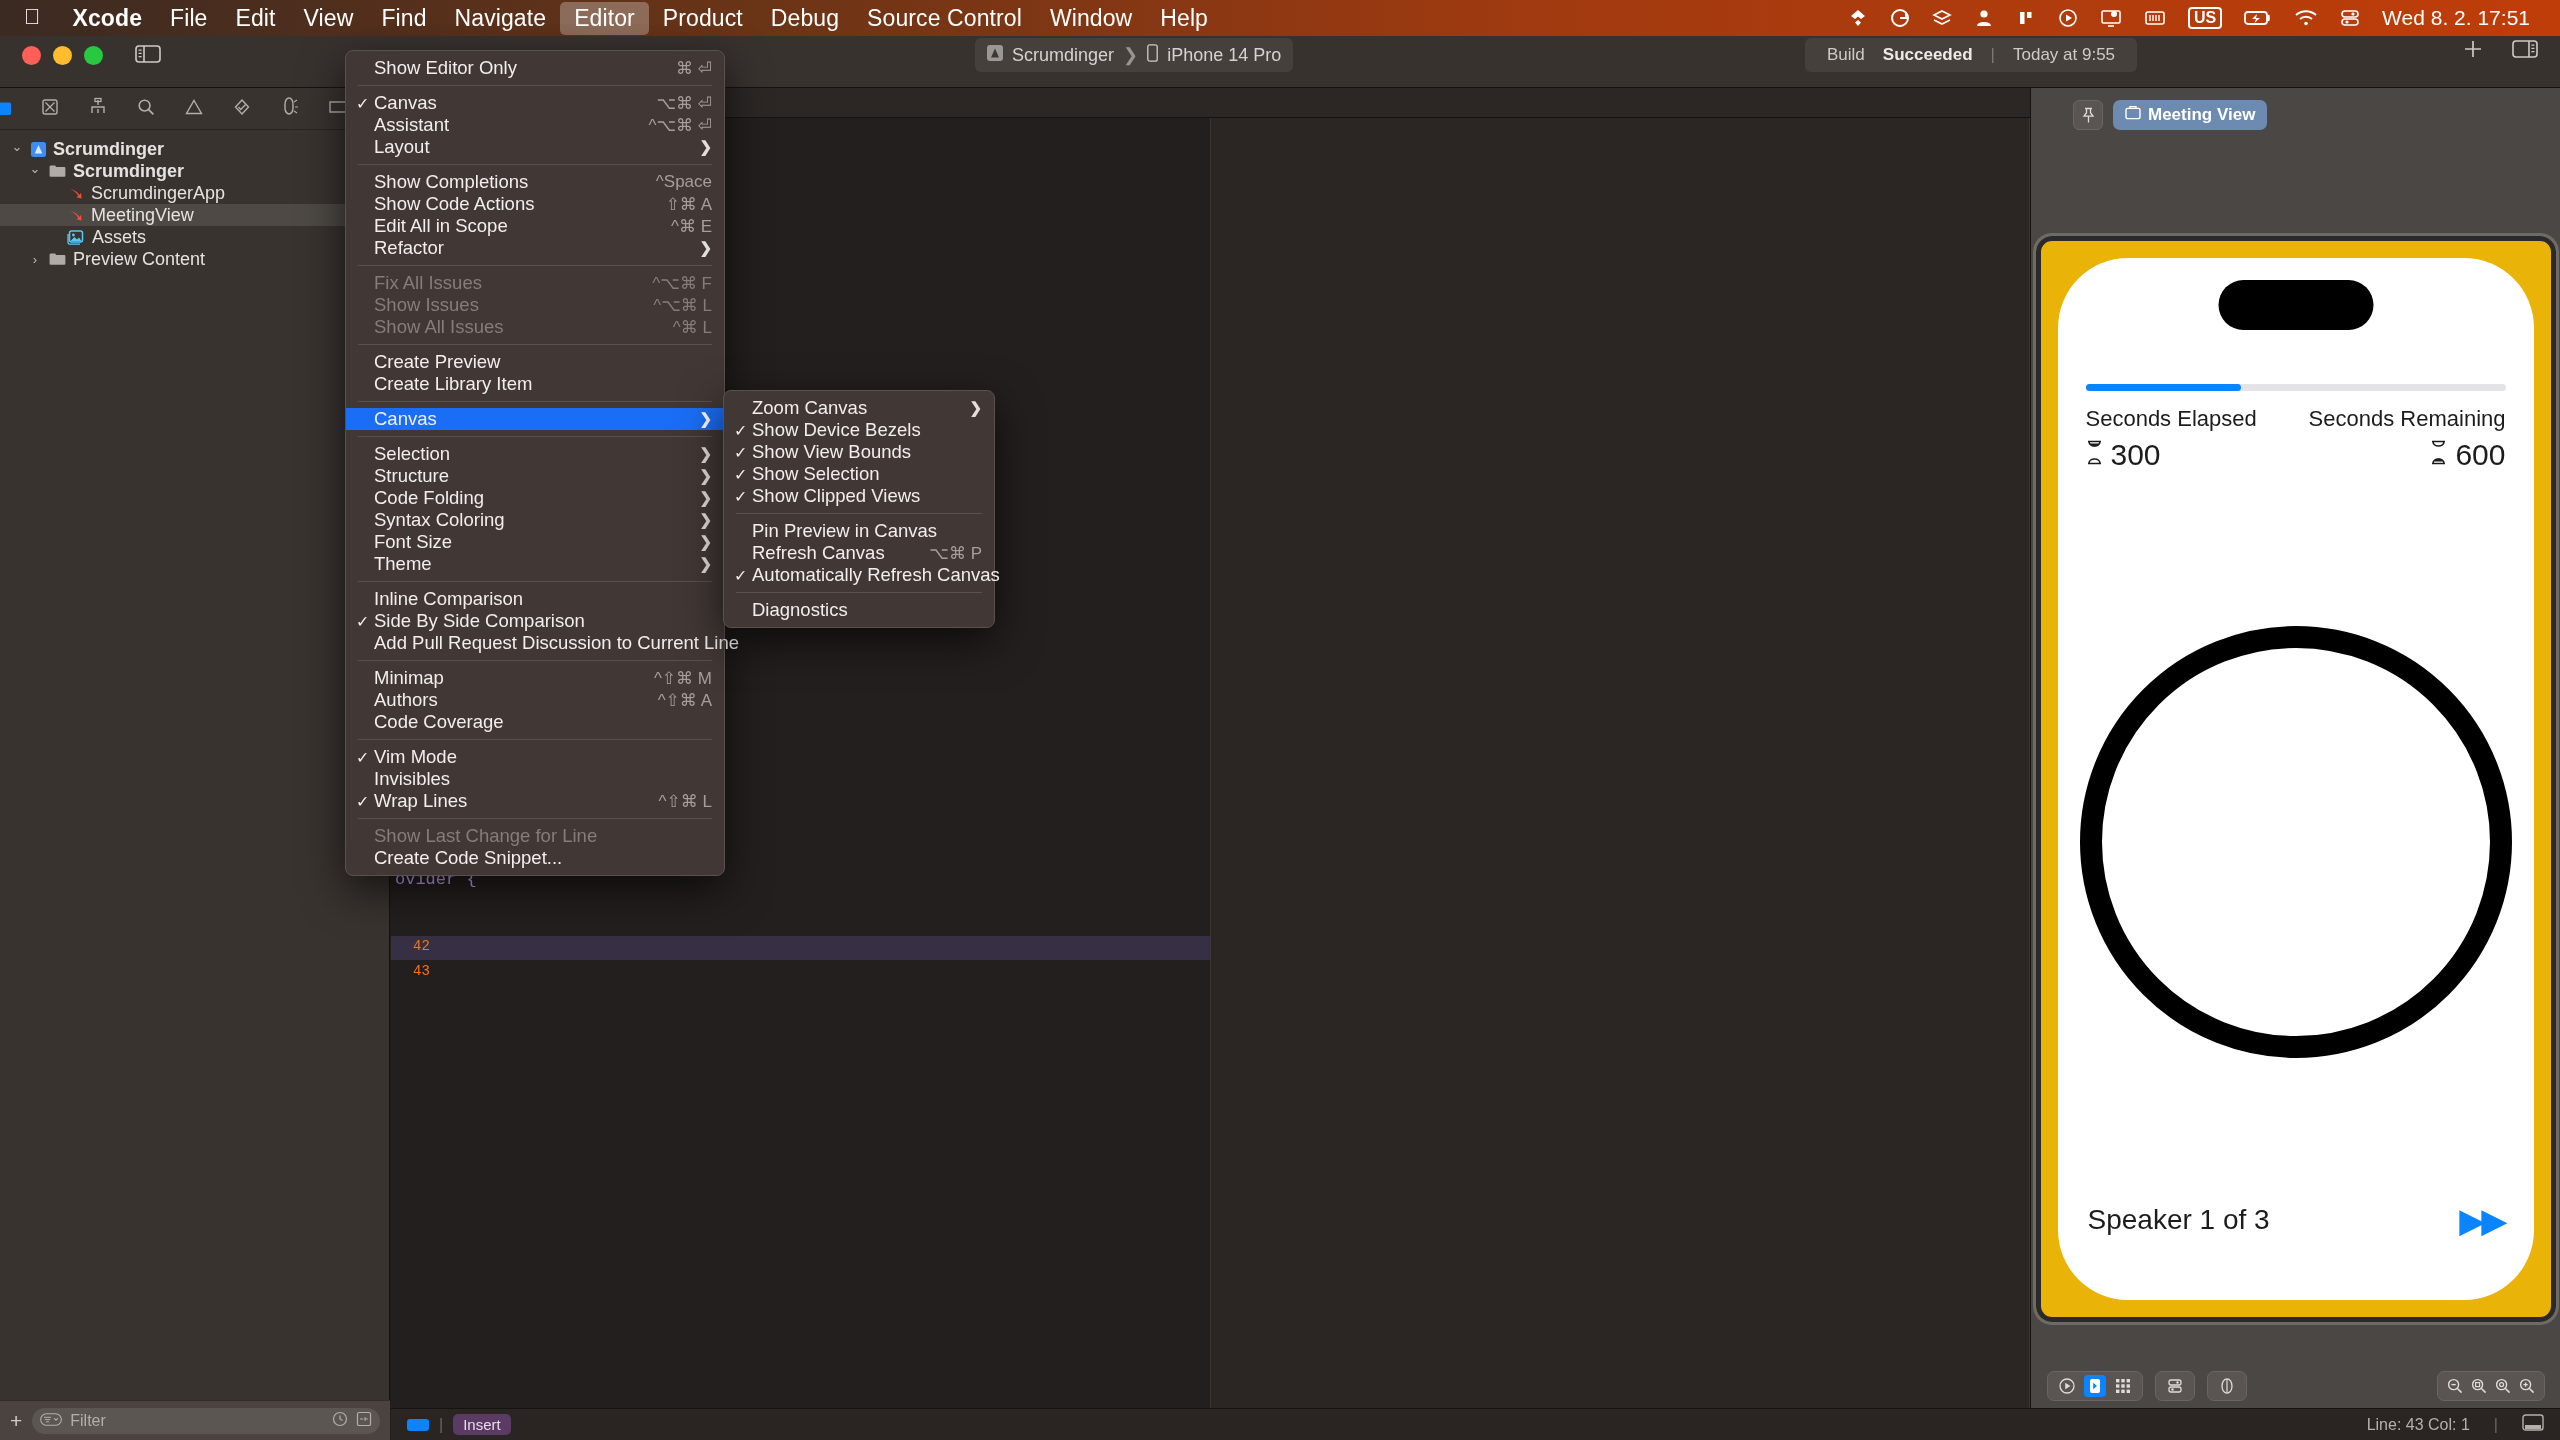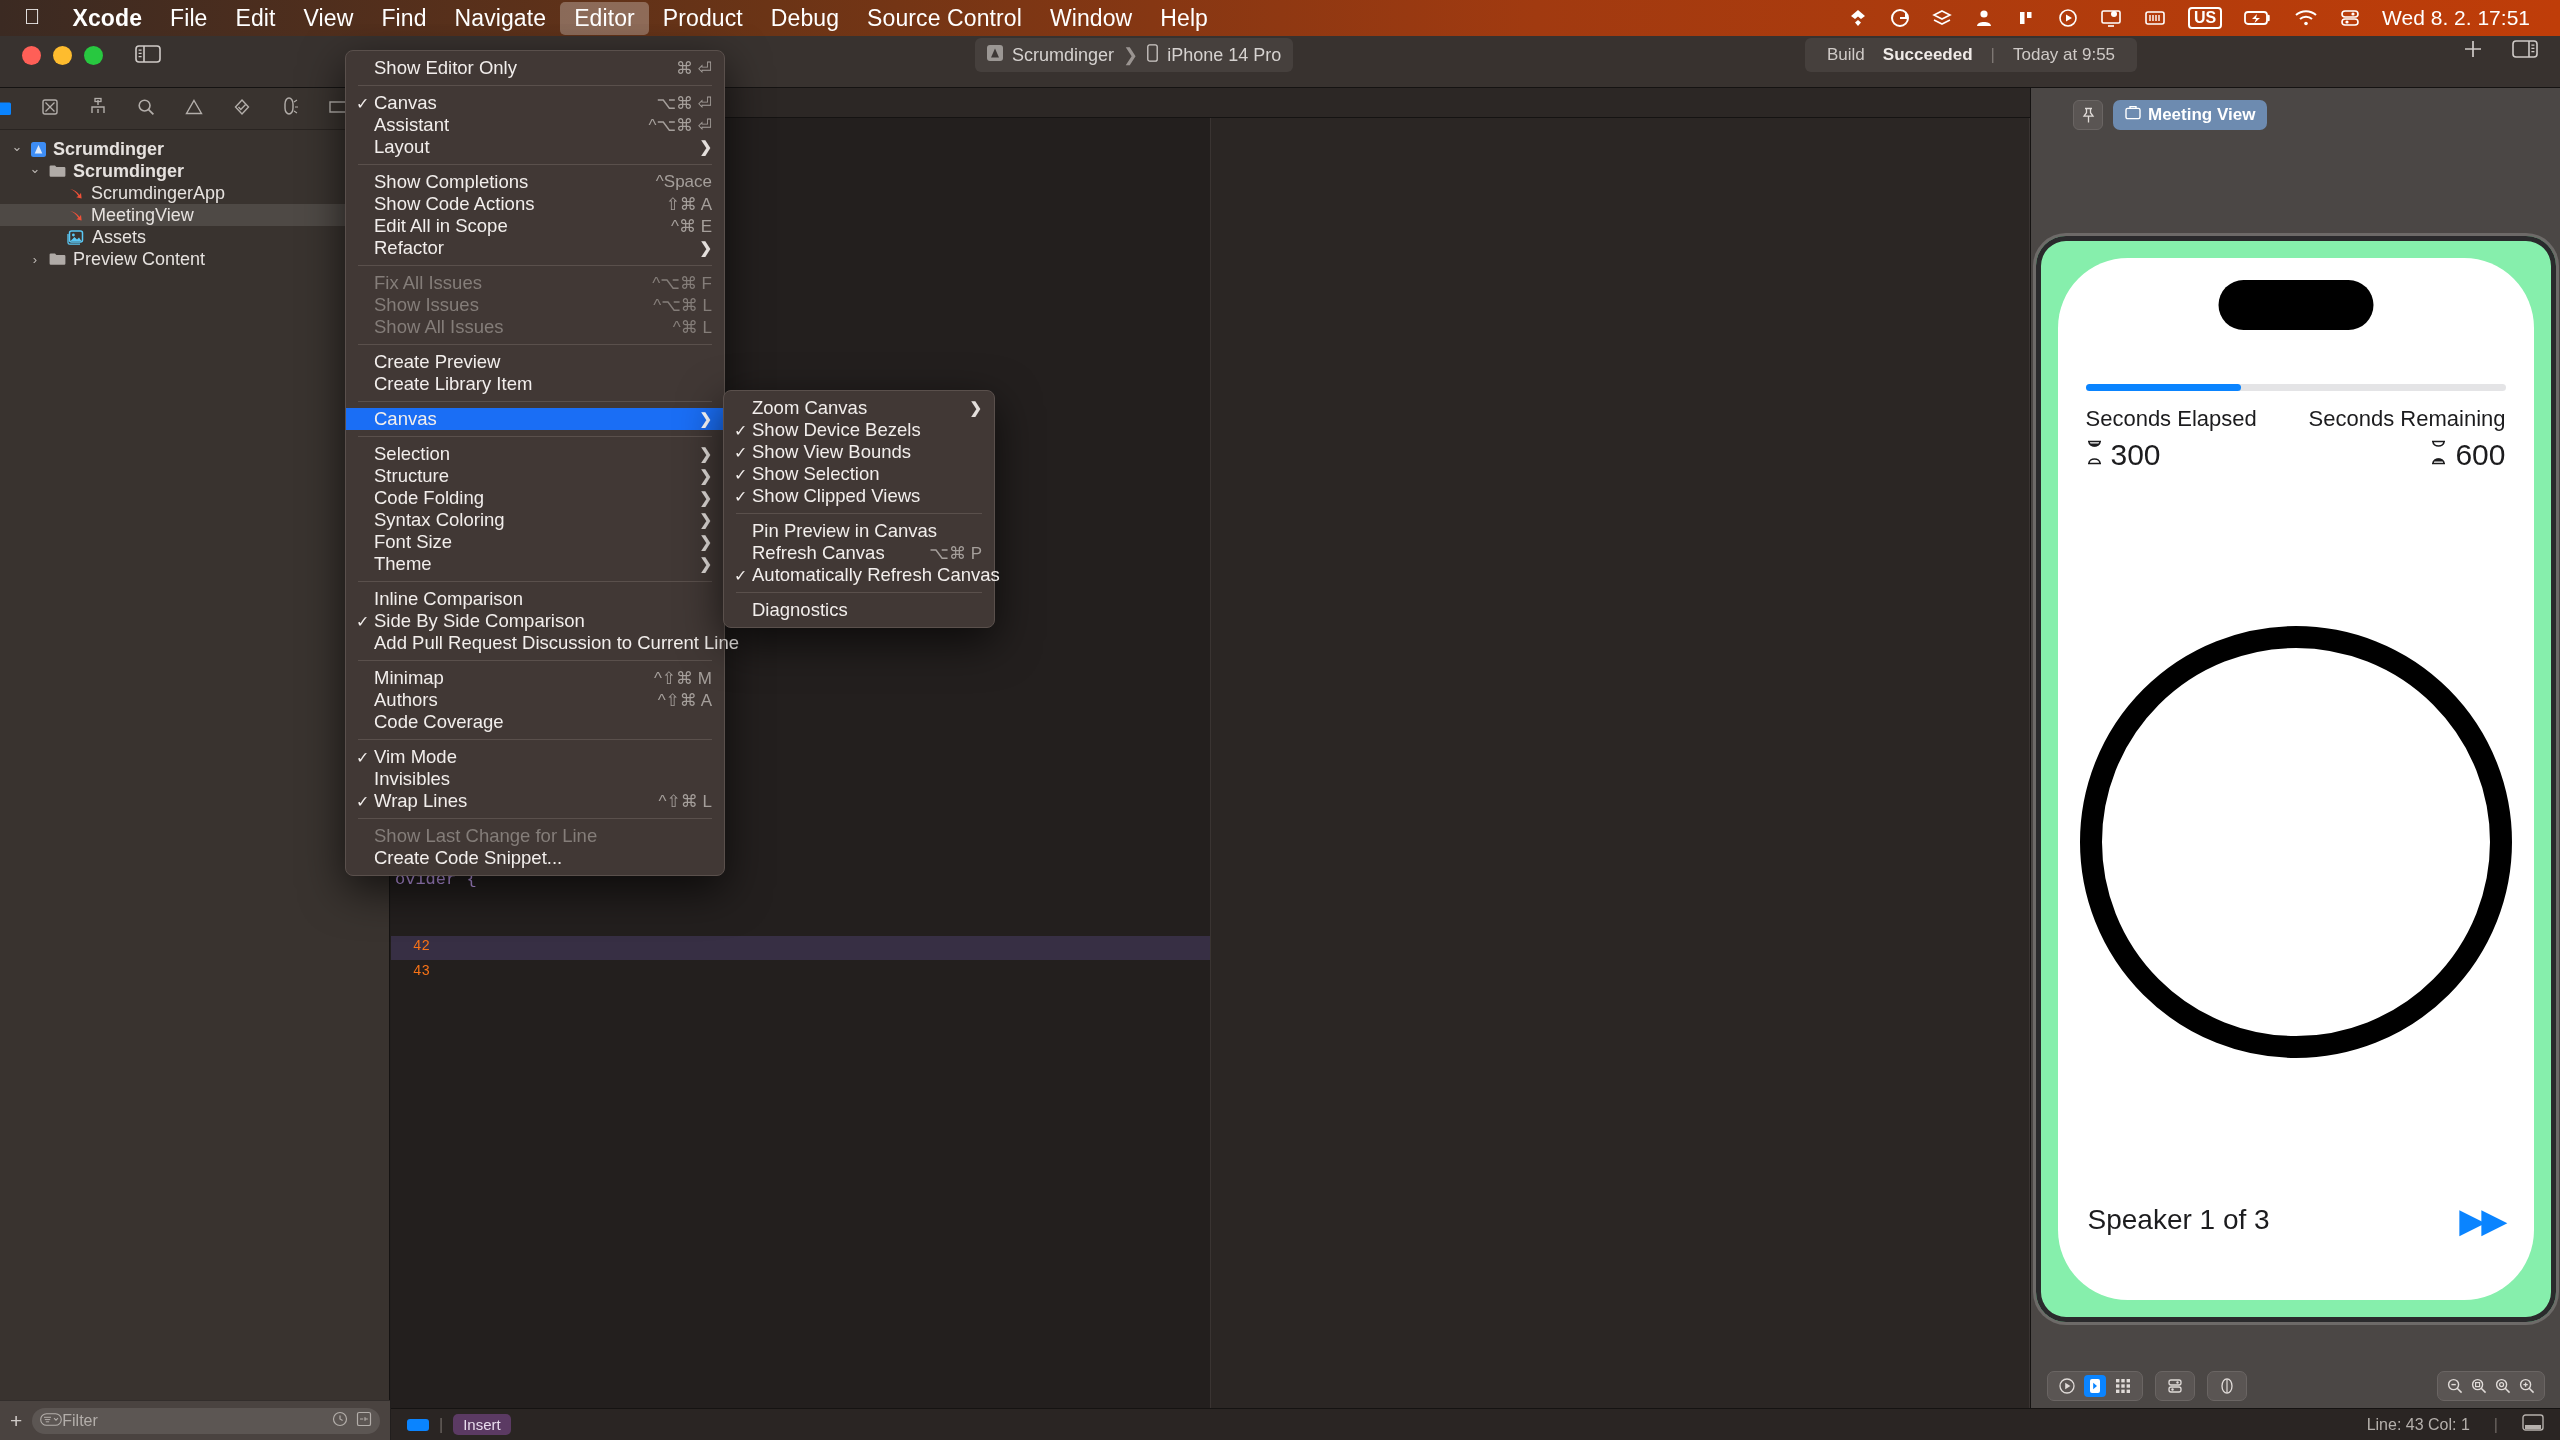--- a/index.html
+++ b/index.html
@@ -82,21 +82,21 @@
   .nav-label { white-space:nowrap; }
   .nav-label.b { font-weight:bold; }
 
   .nav-filter {
     position:absolute; bottom:0; left:0; width:390px; height:40px;
     background:#4a4340; display:flex; align-items:center; padding: 0 10px; gap:10px;
     border-top:1px solid rgba(0,0,0,.3);
   }
   .filter-pill {
     flex:1; height:26px; border-radius:13px; background: rgba(255,255,255,.10);
-    display:flex; align-items:center; padding:0 8px; color:#b3aeaa; font-size:16px;
+    display:flex; align-items:center; padding:0 8px; gap:8px; color:#b3aeaa; font-size:16px;
   }
 
   
   .editor { position:absolute; top:64px; left:391px; right:530px; bottom:32px; background:#231f1e; }
   .jumpbar {
     height: 30px; background:#2c2725; border-bottom:1px solid #151312;
     display:flex; align-items:center; padding-left: 14px; color:#bab5b1; font-size:16px;
   }
   .editor-body { position:absolute; top:30px; left:0; right:0; bottom:0; display:flex;text-align:center; }
   .editor-pane {
@@ -124,21 +124,21 @@
     border:1px solid #6a6563; display:flex; align-items:center; justify-content:center;
   }
   .preview-chip {
     height:30px; border-radius:7px; background:#6d8bb0; display:flex; align-items:center;
     gap:7px; padding:0 12px; color:#fff; font-size:17px; font-weight:bold;
   }
 
   .phone {
     position:absolute; left:50%; transform:translateX(-50%); top:148px;
     width:520px; height:1086px;
-    background:#86efac; border-radius:30px;
+    background:#eab308; border-radius:16px;
     box-shadow: 0 0 0 3px #6d6a68, inset 0 0 0 5px #2a2a2c;
     padding: 22px;
   }
   .screen {
     width:100%; height:100%; background:#fff; border-radius:70px; position:relative; overflow:hidden;
   }
   .dynamic-island {
     position:absolute; left:50%; transform:translateX(-50%); top:22px;
     width:155px; height:50px; background:#000; border-radius:26px;
   }

